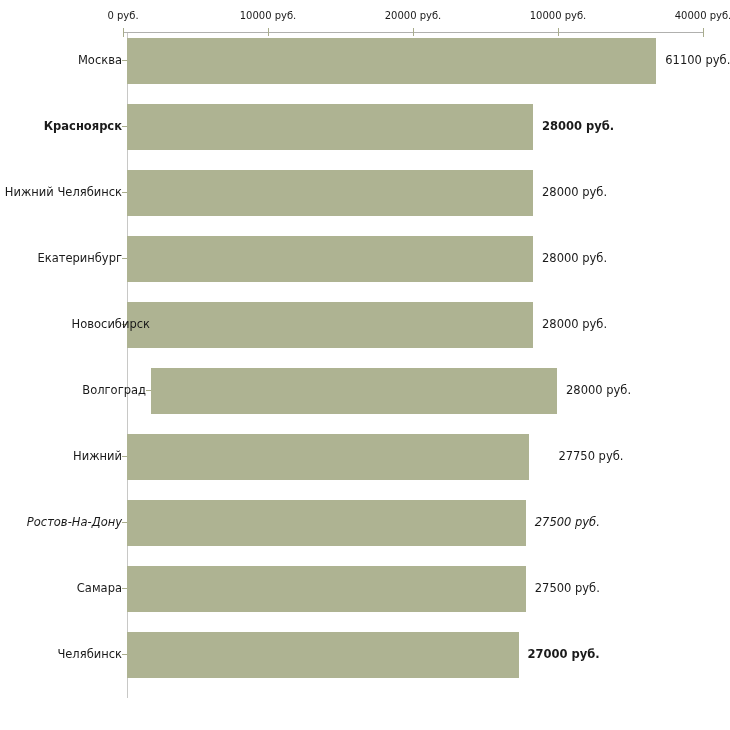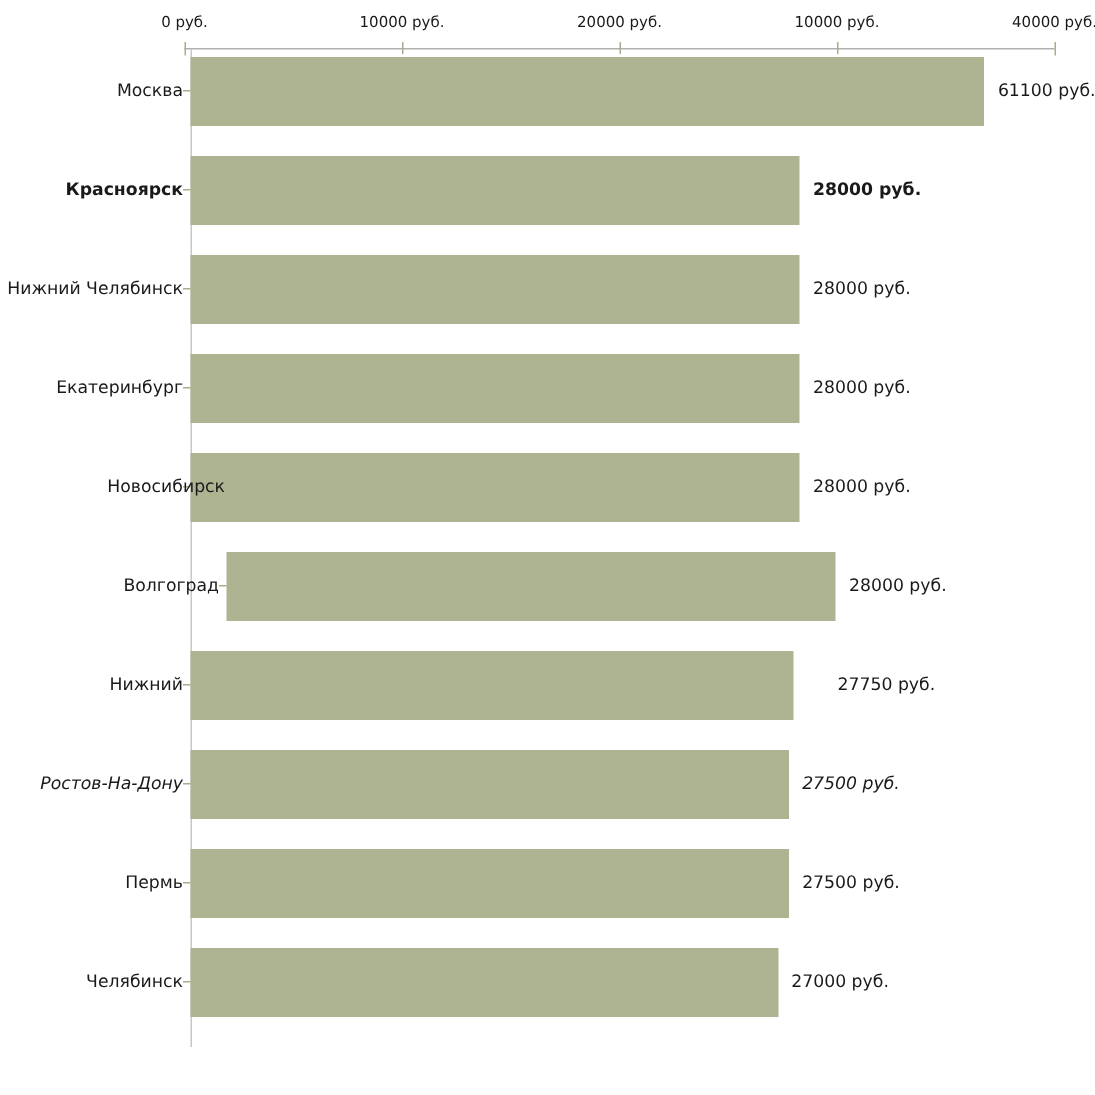--- a/index.html
+++ b/index.html
@@ -173,25 +173,25 @@
         </div>
         <div class="row" style="top: 462px; font-style: italic;">
           <div class="bar" style="width: 398.75px; background: rgb(174, 179, 146);"></div>
           <div class="cat-tick" style="left: 118px;"></div>
           <div class="cat-label">Ростов-На-Дону</div>
           <div class="val-label" style="left: 530.75px;">27500 руб.</div>
         </div>
         <div class="row" style="top: 528px;">
           <div class="bar" style="width: 398.75px; background: rgb(174, 179, 146);"></div>
           <div class="cat-tick" style="left: 118px;"></div>
-          <div class="cat-label">Пермь</div>
+          <div class="cat-label">Самара</div>
           <div class="val-label" style="left: 530.75px;">27500 руб.</div>
         </div>
         <div class="row" style="top: 594px;">
           <div class="bar" style="width: 391.5px; background: rgb(174, 179, 146);"></div>
           <div class="cat-tick" style="left: 118px;"></div>
           <div class="cat-label">Челябинск</div>
-          <div class="val-label" style="left: 523.5px;">27000 руб.</div>
+          <div class="val-label" style="left: 523.5px; font-weight: bold;">27000 руб.</div>
         </div>
       </div>
   </div>
 
 </div>
 
 </body></html>

